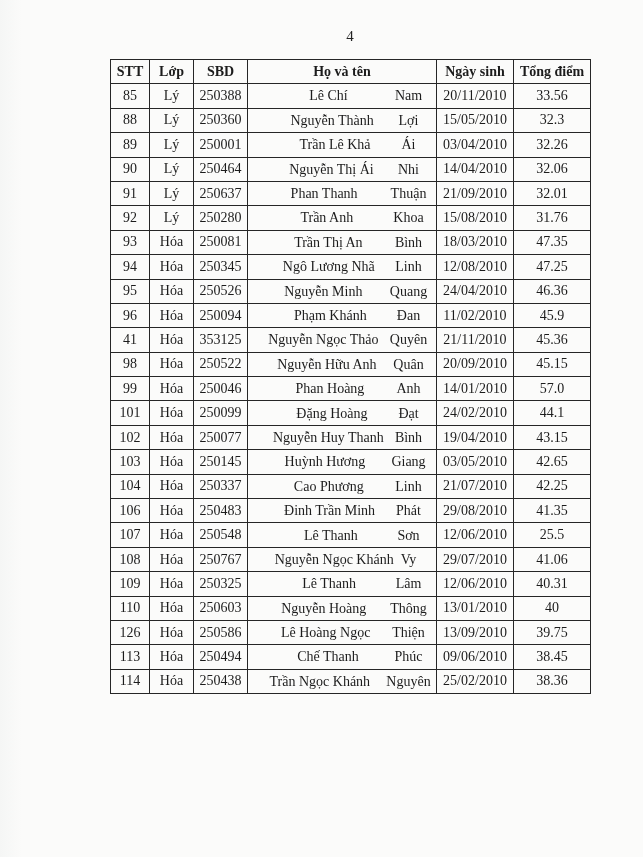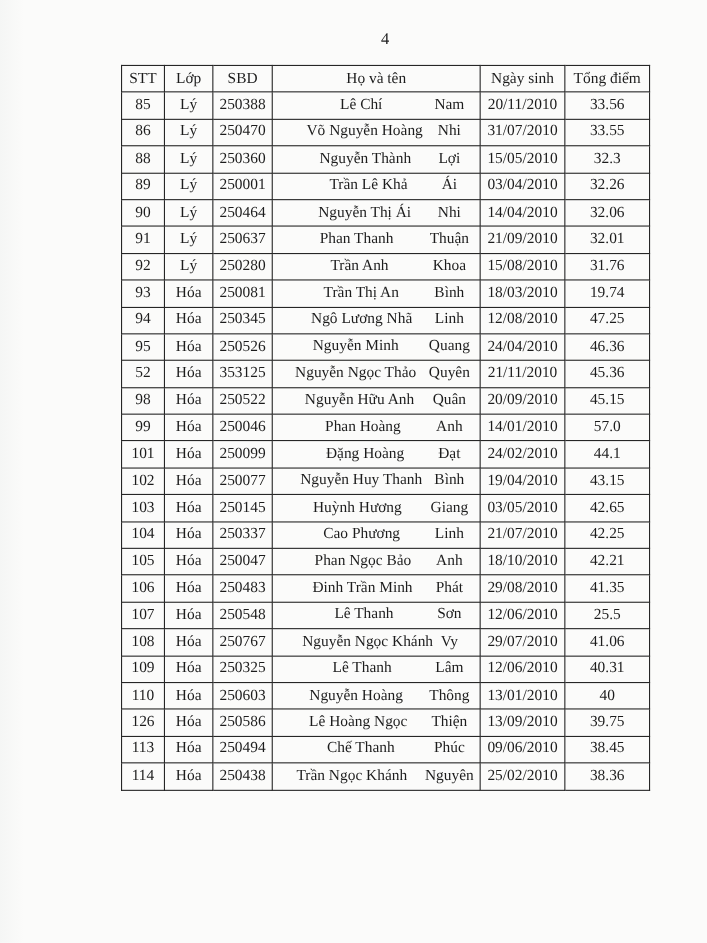--- a/index.html
+++ b/index.html
@@ -33,21 +33,21 @@
     border: 1.6px solid #262626;
     height: 23.4px;
     padding: 0;
     font-size: 14px;
     text-align: center;
     vertical-align: middle;
     white-space: nowrap;
     overflow: hidden;
   }
   table.results th {
-    font-weight: normal;
+    font-weight: bold;
     font-size: 14px;
     margin-top: 28px;
   }
   td.name-cell {
     text-align: left;
     padding-left: 9px;
   }
   td.name-cell .ho {
     display: inline-block;
     width: 133px;
@@ -86,28 +86,20 @@
     <tbody id="table-body">
         <tr>
           <td>85</td>
           <td>Lý</td>
           <td>250388</td>
           <td class="name-cell"><span class="ho">Lê Chí</span><span class="ten">Nam</span></td>
           <td>20/11/2010</td>
           <td>33.56</td>
         </tr>
         <tr>
-          <td>86</td>
-          <td>Lý</td>
-          <td>250470</td>
-          <td class="name-cell"><span class="ho">Võ Nguyễn Hoàng</span><span class="ten">Nhi</span></td>
-          <td>31/07/2010</td>
-          <td>33.55</td>
-        </tr>
-        <tr>
           <td>88</td>
           <td>Lý</td>
           <td>250360</td>
           <td class="name-cell"><span class="ho">Nguyễn Thành</span><span class="ten">Lợi</span></td>
           <td>15/05/2010</td>
           <td>32.3</td>
         </tr>
         <tr>
           <td>89</td>
           <td>Lý</td>
@@ -139,40 +131,48 @@
           <td class="name-cell"><span class="ho">Trần Anh</span><span class="ten">Khoa</span></td>
           <td>15/08/2010</td>
           <td>31.76</td>
         </tr>
         <tr>
           <td>93</td>
           <td>Hóa</td>
           <td>250081</td>
           <td class="name-cell"><span class="ho">Trần Thị An</span><span class="ten">Bình</span></td>
           <td>18/03/2010</td>
-          <td>19.74</td>
+          <td>47.35</td>
         </tr>
         <tr>
           <td>94</td>
           <td>Hóa</td>
           <td>250345</td>
           <td class="name-cell"><span class="ho">Ngô Lương Nhã</span><span class="ten">Linh</span></td>
           <td>12/08/2010</td>
           <td>47.25</td>
         </tr>
         <tr>
           <td>95</td>
           <td>Hóa</td>
           <td>250526</td>
           <td class="name-cell"><span class="ho">Nguyễn Minh</span><span class="ten">Quang</span></td>
           <td>24/04/2010</td>
           <td>46.36</td>
         </tr>
         <tr>
-          <td>52</td>
+          <td>96</td>
+          <td>Hóa</td>
+          <td>250094</td>
+          <td class="name-cell"><span class="ho">Phạm Khánh</span><span class="ten">Đan</span></td>
+          <td>11/02/2010</td>
+          <td>45.9</td>
+        </tr>
+        <tr>
+          <td>41</td>
           <td>Hóa</td>
           <td>353125</td>
           <td class="name-cell"><span class="ho">Nguyễn Ngọc Thảo</span><span class="ten">Quyên</span></td>
           <td>21/11/2010</td>
           <td>45.36</td>
         </tr>
         <tr>
           <td>98</td>
           <td>Hóa</td>
           <td>250522</td>
@@ -212,28 +212,20 @@
           <td>03/05/2010</td>
           <td>42.65</td>
         </tr>
         <tr>
           <td>104</td>
           <td>Hóa</td>
           <td>250337</td>
           <td class="name-cell"><span class="ho">Cao Phương</span><span class="ten">Linh</span></td>
           <td>21/07/2010</td>
           <td>42.25</td>
-        </tr>
-        <tr>
-          <td>105</td>
-          <td>Hóa</td>
-          <td>250047</td>
-          <td class="name-cell"><span class="ho">Phan Ngọc Bảo</span><span class="ten">Anh</span></td>
-          <td>18/10/2010</td>
-          <td>42.21</td>
         </tr>
         <tr>
           <td>106</td>
           <td>Hóa</td>
           <td>250483</td>
           <td class="name-cell"><span class="ho">Đinh Trần Minh</span><span class="ten">Phát</span></td>
           <td>29/08/2010</td>
           <td>41.35</td>
         </tr>
         <tr>

